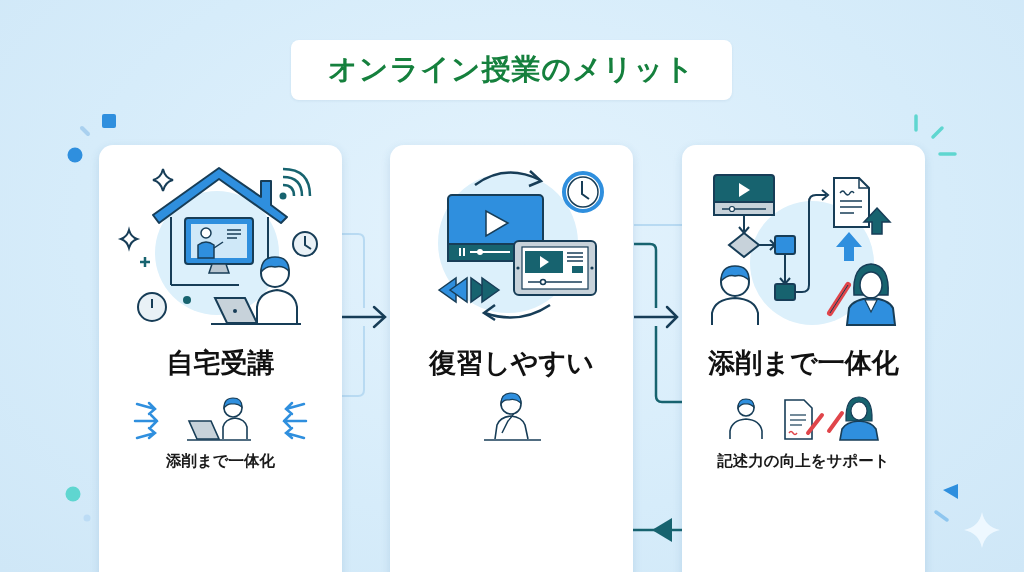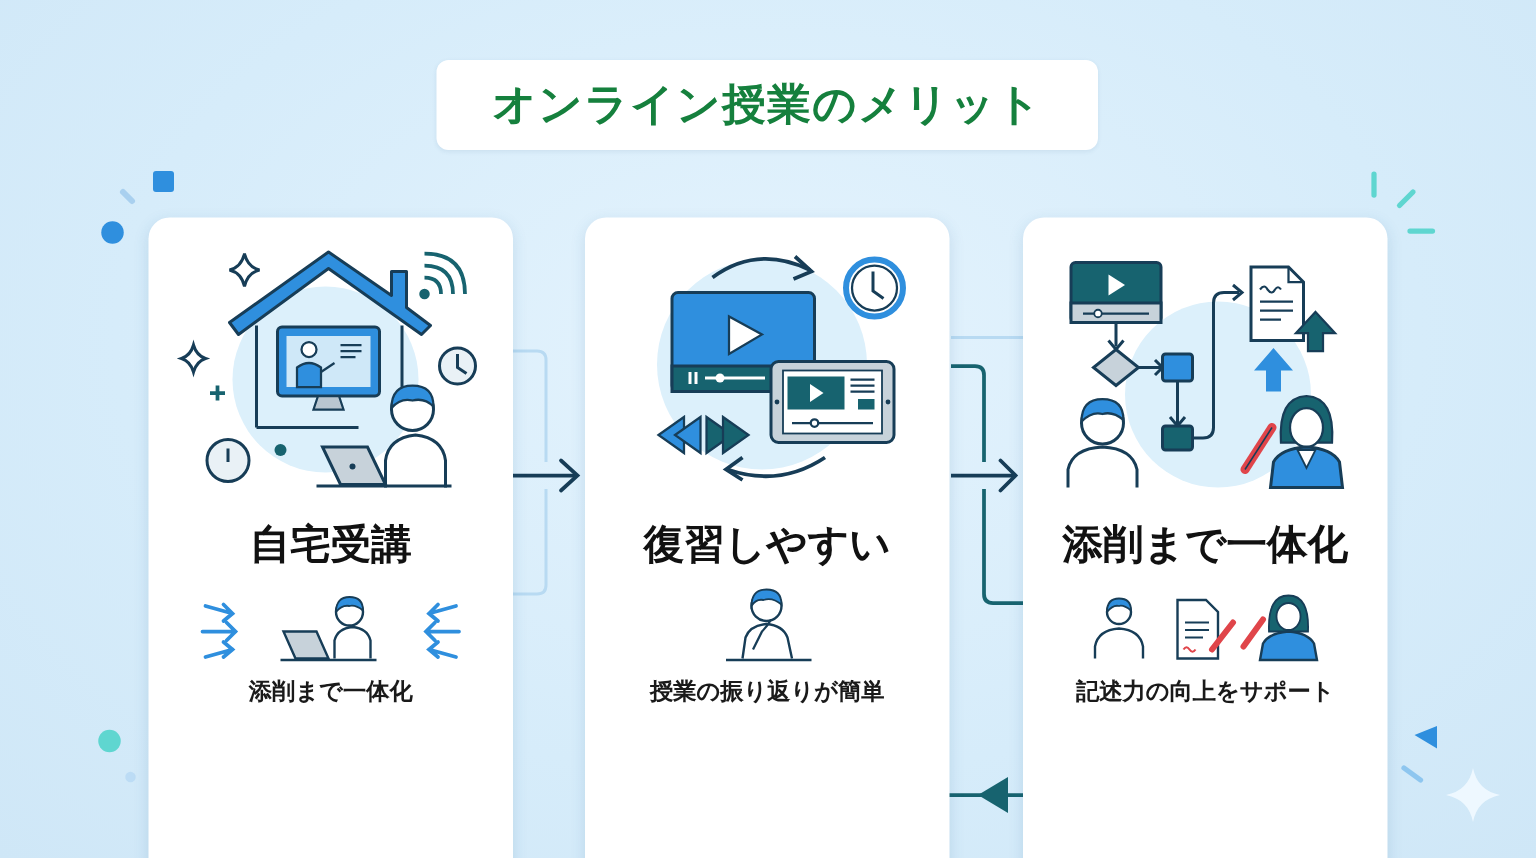--- a/index.html
+++ b/index.html
@@ -187,21 +187,20 @@
     <polygon points="109,145 92,133 92,157" fill="#17636f" stroke="#173d57" stroke-width="1.5"></polygon>
   </svg>
   <div class="heading">復習しやすい</div>
   <svg class="mini" viewBox="0 0 243 62">
     <path d="M105 58 L107 44 Q110 36 121 35 Q132 36 135 44 L138 58" fill="#fff" stroke="#173d57" stroke-width="1.6"></path>
     <circle cx="121" cy="23" r="10" fill="#fff" stroke="#173d57" stroke-width="1.6"></circle>
     <path d="M111 23 Q111 12 121 12 Q131 12 131 22 Q125 17 119 19 Q114 18 111 23Z" fill="#2f8fde" stroke="#173d57" stroke-width="1.2"></path>
     <path d="M112 52 L118 40 Q122 36 124 32" fill="none" stroke="#173d57" stroke-width="1.5"></path>
     <line x1="94" y1="59" x2="151" y2="59" stroke="#173d57" stroke-width="1.6"></line>
   </svg>
-  <div class="caption">授業の振り返りが簡単</div>
 </div>
 
 <div class="card" id="card-2">
   <svg class="illus" viewBox="0 0 243 190">
     <circle cx="130" cy="118" r="62" fill="#dcf0fb"></circle>
 
     <rect x="32" y="30" width="60" height="40" rx="3" fill="#17636f" stroke="#173d57" stroke-width="2"></rect>
     <rect x="32" y="57" width="60" height="13" fill="#c7d2da" stroke="#173d57" stroke-width="2"></rect>
     <polygon points="57,38 57,52 68,45" fill="#fff"></polygon>
     <line x1="40" y1="64" x2="84" y2="64" stroke="#173d57" stroke-width="1.5"></line>

